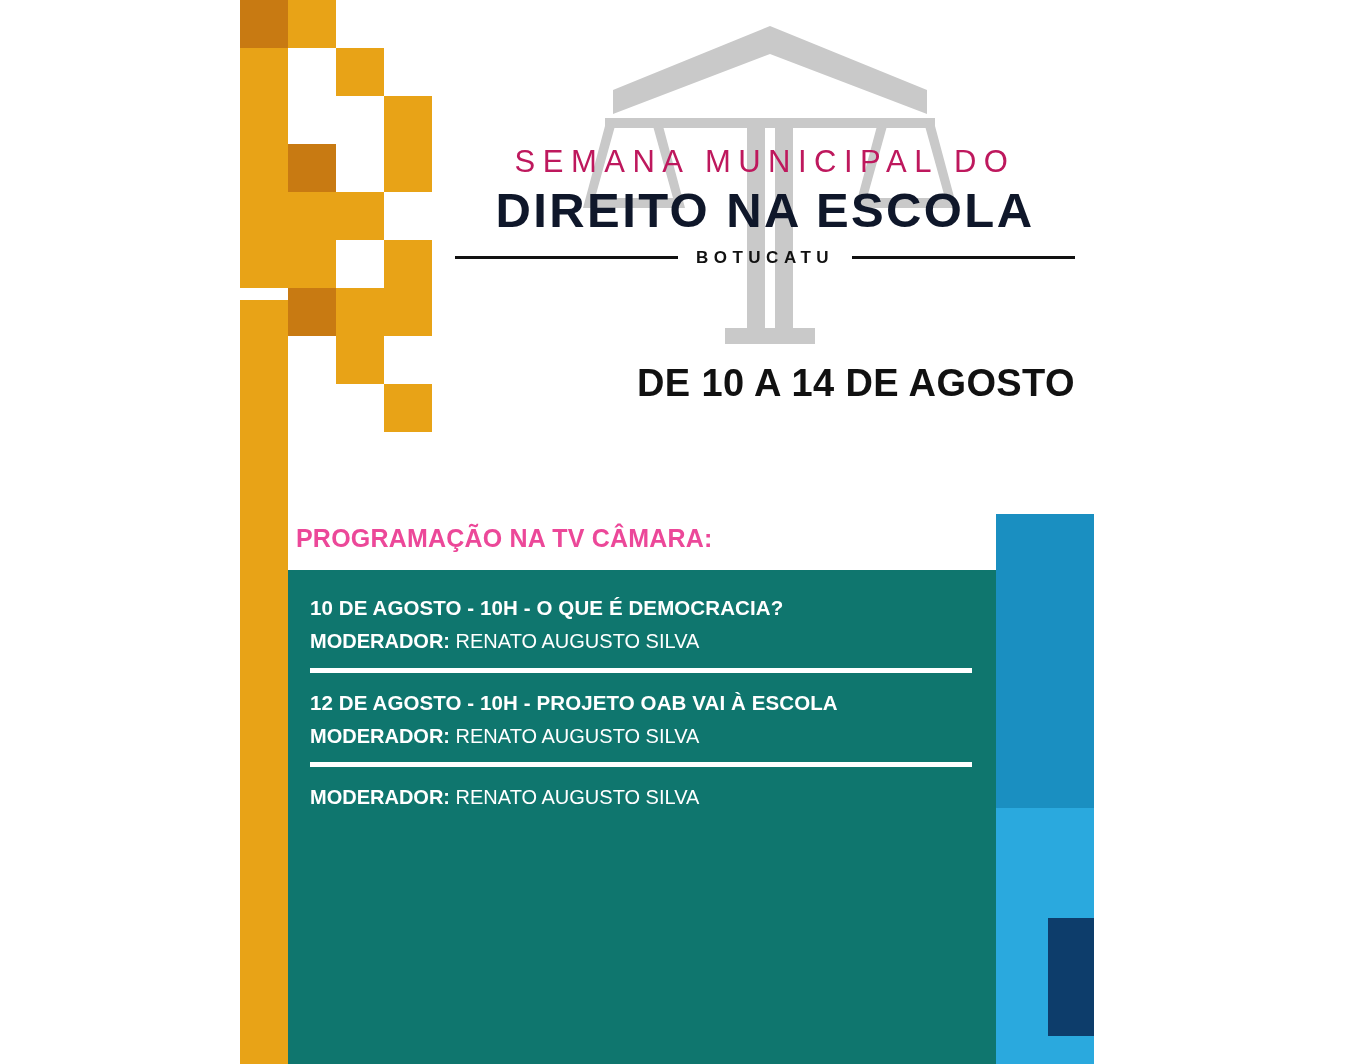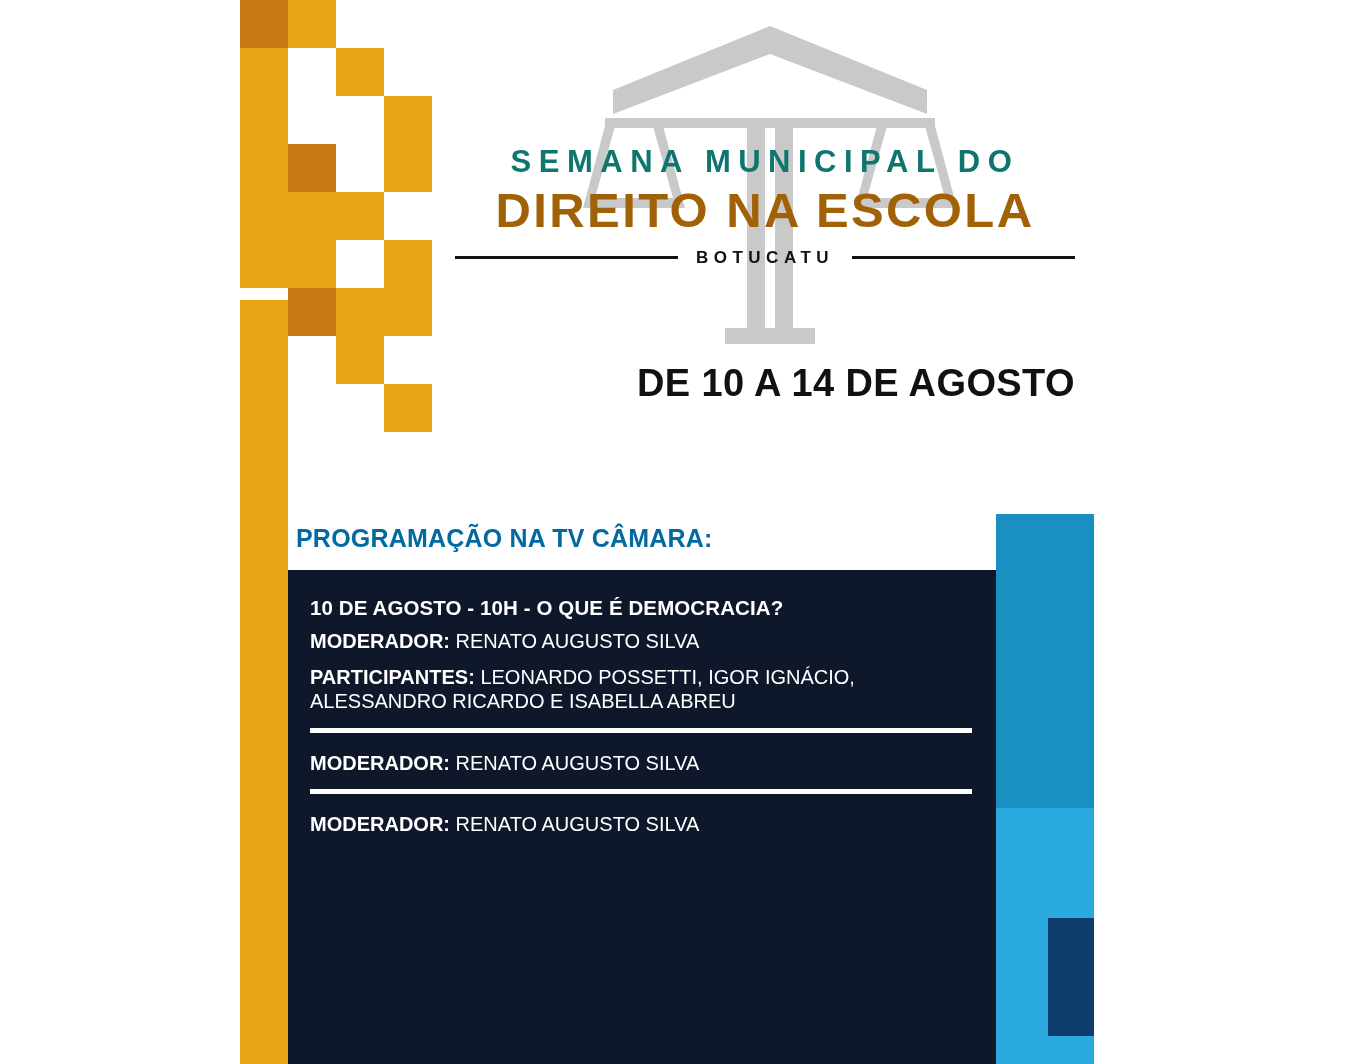--- a/index.html
+++ b/index.html
@@ -42,31 +42,31 @@
   
   .title-block {
     position: absolute;
     left: 455px;
     top: 145px;
     width: 620px;
     text-align: center;
   }
   .title-line1 {
     font-size: 31px;
-    font-weight: 700;
+    font-weight: 400;
     letter-spacing: 7.5px;
-    color: #0f766e;
+    color: #be185d;
     line-height: 1.1;
     white-space: nowrap;
   }
   .title-line2 {
     font-size: 49px;
     font-weight: 800;
     letter-spacing: 2.4px;
-    color: #a16207;
+    color: #0f172a;
     line-height: 1.12;
     margin-top: 4px;
     white-space: nowrap;
   }
   .title-rule {
     display: flex;
     align-items: center;
     margin-top: 10px;
     gap: 18px;
   }
@@ -98,32 +98,32 @@
   
   .blue-block { position: absolute; }
 
   
   .prog-heading {
     position: absolute;
     left: 296px;
     top: 524px;
     font-size: 25px;
     font-weight: 800;
-    color: #0369a1;
+    color: #ec4899;
     letter-spacing: 0.2px;
   }
 
   
   .panel {
     position: absolute;
     left: 288px;
     top: 570px;
     width: 708px;
     height: 494px;
-    background: #0f172a;
+    background: #0f766e;
     color: #ffffff;
     box-sizing: border-box;
     padding: 26px 14px 0 12px;
   }
   .event { padding: 0 0 0 10px; }
   .event-title {
     font-size: 20.5px;
     font-weight: 800;
     letter-spacing: 0.1px;
     margin-bottom: 9px;
@@ -216,37 +216,34 @@
 <div class="prog-heading">PROGRAMAÇÃO NA TV CÂMARA:</div>
 
 <div class="panel">
 
   <div class="event">
     <div class="event-title">10 DE AGOSTO - 10H - O QUE É DEMOCRACIA?</div>
     <div class="row">
       <span class="lbl">MODERADOR:</span>
       <span class="val">RENATO AUGUSTO SILVA</span>
     </div>
+  </div>
+
+  <div class="sep"></div>
+
+  <div class="event">
+    <div class="event-title">12 DE AGOSTO - 10H - PROJETO OAB VAI À ESCOLA</div>
     <div class="row">
-      <span class="lbl">PARTICIPANTES:</span>
-      <span class="val">LEONARDO POSSETTI, IGOR IGNÁCIO, ALESSANDRO RICARDO E ISABELLA ABREU</span>
+      <span class="lbl">MODERADOR:</span>
+      <span class="val">RENATO AUGUSTO SILVA</span>
     </div>
   </div>
 
   <div class="sep"></div>
 
   <div class="event">
     <div class="row">
       <span class="lbl">MODERADOR:</span>
       <span class="val">RENATO AUGUSTO SILVA</span>
     </div>
   </div>
 
-  <div class="sep"></div>
-
-  <div class="event">
-    <div class="row">
-      <span class="lbl">MODERADOR:</span>
-      <span class="val">RENATO AUGUSTO SILVA</span>
-    </div>
-  </div>
-
 </div>
 
 </body></html>

